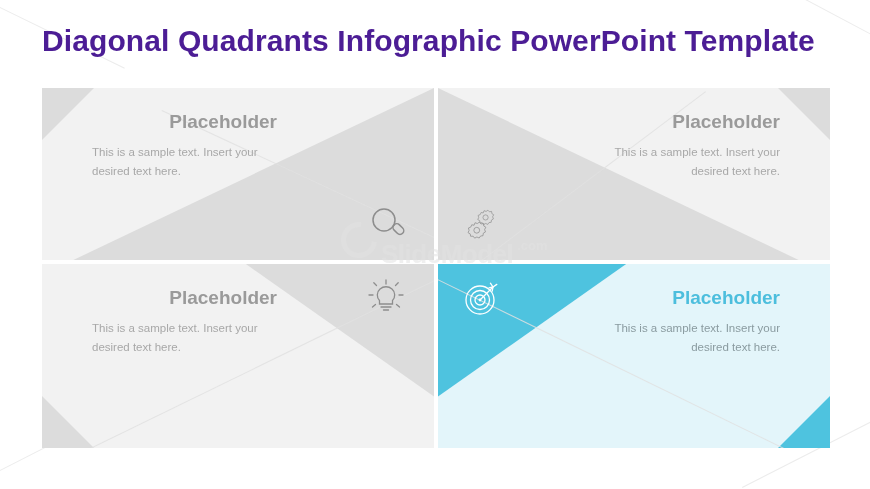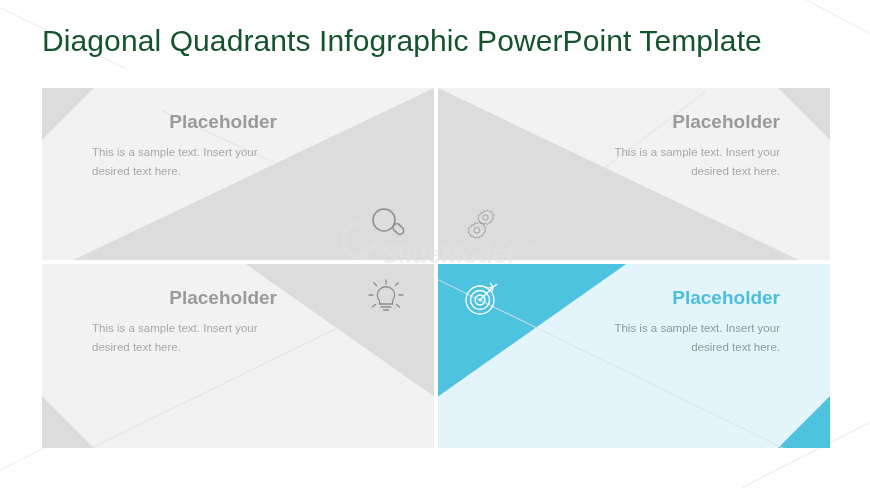--- a/index.html
+++ b/index.html
@@ -37,22 +37,22 @@
   .hair-bl { left: -12px;  top: 476px; width: 160px; transform: rotate(-27deg); }
   .hair-br { left: 742px;  top: 487px; width: 150px; transform: rotate(-27deg); }
   .hair-tr { left: 800px;  top: -4px;  width: 120px; transform: rotate(28deg); }
 
   
   #title {
     position: absolute;
     left: 42px;
     top: 24px;
     font-size: 30px;
-    font-weight: 400;
-    color: #14532d;
+    font-weight: 700;
+    color: #4c1d95;
     letter-spacing: 0.1px;
     white-space: nowrap;
   }
 
   
   .quad {
     position: absolute;
     overflow: hidden;
   }
   #quad-tl { left: 42px;  top: 88px;  width: 392px; height: 172px; }

